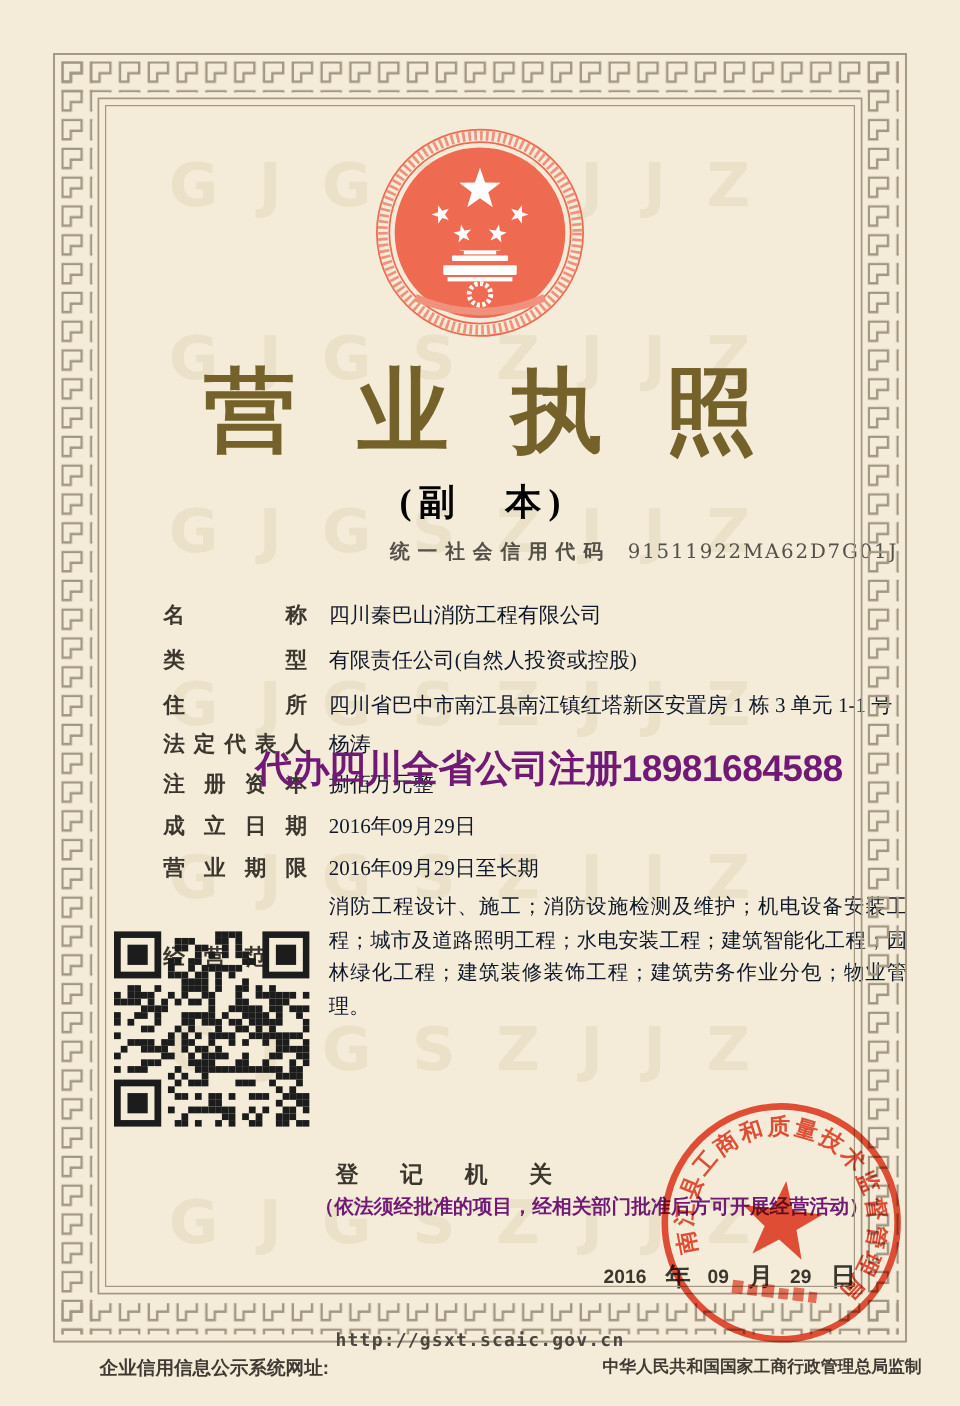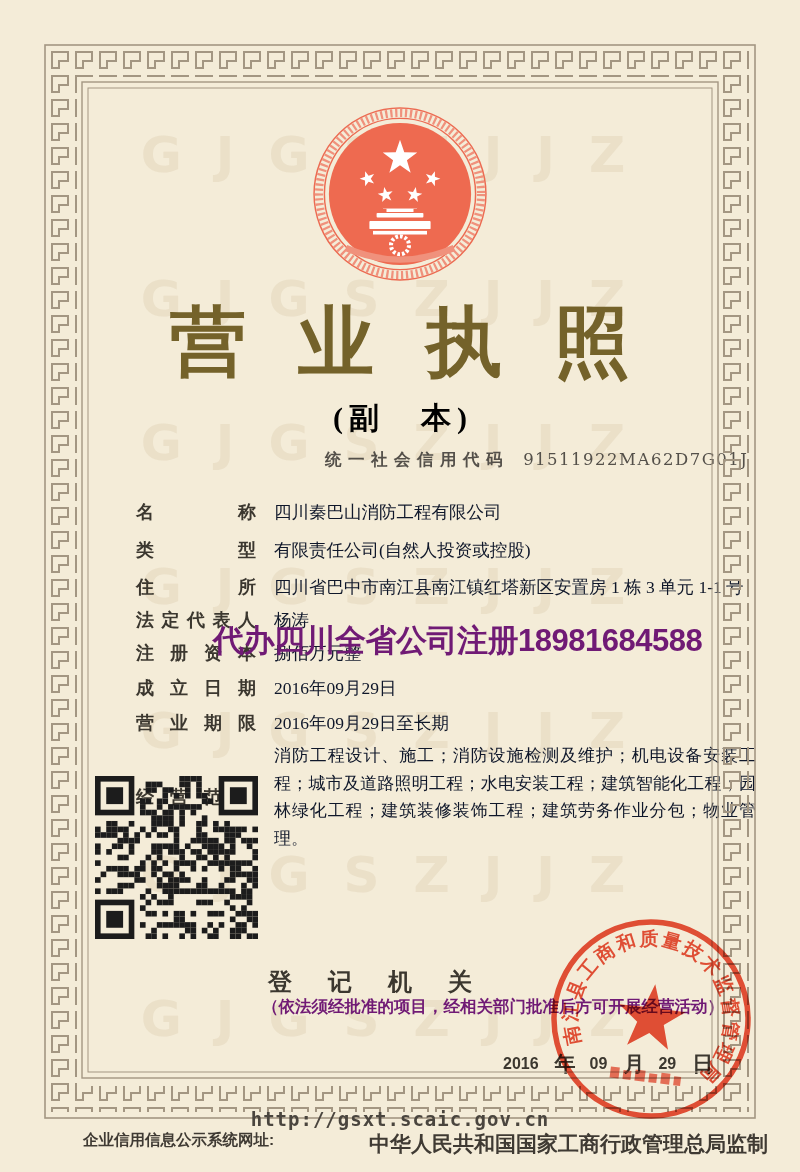--- a/index.html
+++ b/index.html
@@ -42,44 +42,44 @@
   .ad-overlay{
     position:absolute;left:213px;top:620px;z-index:6;
     font-family:"Liberation Sans","DejaVu Sans",sans-serif;font-weight:bold;
     font-size:31px;color:#701a75;letter-spacing:-0.5px;white-space:nowrap;
   }
   
   .qr{position:absolute;left:95px;top:776px;}
   
   .reg-heading{
     position:absolute;left:0;top:966px;width:740px;text-align:center;
-    font-size:24px;font-weight:bold;letter-spacing:15px;text-indent:15px;color:#3b372f;
+    font-size:19px;font-weight:bold;letter-spacing:15px;text-indent:15px;color:#3b372f;
   }
   .approval-note{
     position:absolute;left:262px;top:995px;width:480px;
     font-family:"Liberation Sans","DejaVu Sans",sans-serif;
     font-size:16.5px;font-weight:bold;color:#701a75;line-height:22px;
   }
   .annual-note{
     position:absolute;left:88px;top:1012px;width:268px;
     font-family:"Liberation Sans","DejaVu Sans",sans-serif;
     font-size:16.5px;color:#3b372f;line-height:27px;font-weight:bold;
   }
   .reg-date{position:absolute;left:503px;top:1032px;font-size:21px;font-weight:bold;color:#3b372f;white-space:nowrap;margin-top:18px;}
   .reg-date .num{font-family:"Liberation Sans","DejaVu Sans",sans-serif;font-size:16px;font-weight:bold;position:relative;top:-2px;}
   .reg-date .u{margin:0 14px 0 16px;}
   .stamp{position:absolute;left:544px;top:912px;z-index:8;opacity:.87;mix-blend-mode:multiply;transform:rotate(7deg);}
   
   .footer-url{
     position:absolute;left:0;top:1108px;width:800px;text-align:center;z-index:9;
     font-family:"DejaVu Sans Mono","Liberation Mono",monospace;
-    font-size:19px;font-weight:bold;color:#4a453e;letter-spacing:1px;
+    font-size:15px;font-weight:bold;color:#4a453e;letter-spacing:1px;
   }
   .footer-left{position:absolute;left:40px;top:1130px;font-family:"Liberation Sans","DejaVu Sans",sans-serif;font-size:15.5px;font-weight:bold;color:#3f3a33;margin-left:43px;}
-  .footer-right{position:absolute;right:32px;top:1130px;font-family:"Liberation Sans","DejaVu Sans",sans-serif;font-size:21px;font-weight:bold;color:#3f3a33;}
+  .footer-right{position:absolute;right:32px;top:1130px;font-family:"Liberation Sans","DejaVu Sans",sans-serif;font-size:14px;font-weight:bold;color:#3f3a33;}
   .border-svg{position:absolute;left:0;top:0;z-index:2;pointer-events:none;}
   .under-red{position:relative;z-index:1;}
 </style>
 </head>
 <body>
 
 <div id="paper">
 
   <div class="wm-row" style="top:126px">GJGSZJJZ</div>
   <div class="wm-row" style="top:270px">GJGSZJJZ</div>

